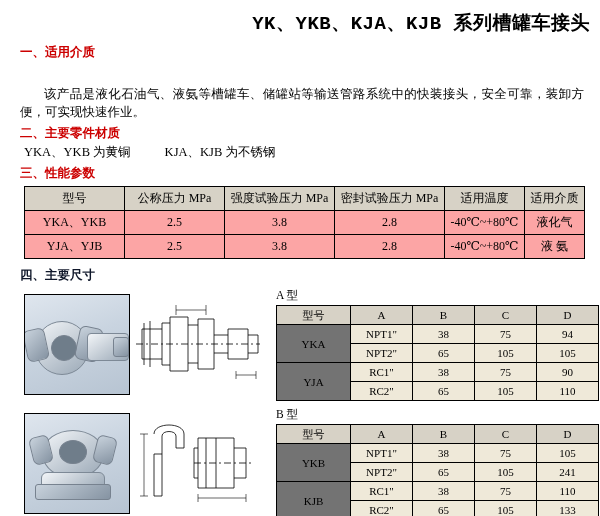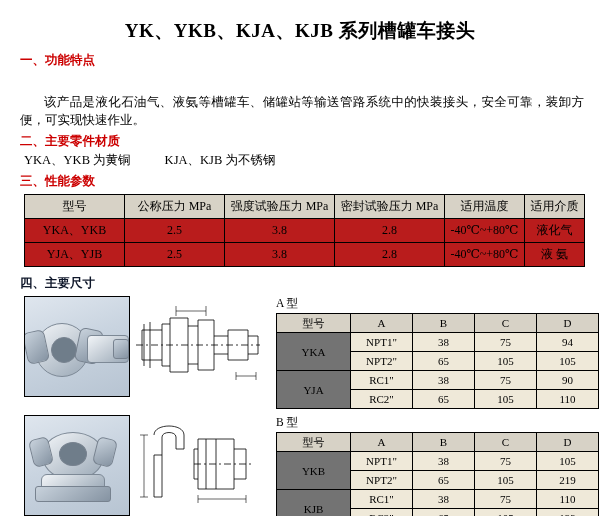--- a/index.html
+++ b/index.html
@@ -16,27 +16,27 @@
     position: relative;
   }
   .page {
     width: 600px;
     height: 516px;
     position: relative;
     box-sizing: border-box;
     padding: 0 10px;
   }
   .title {
-    text-align: center;
+    text-align: right;
     font-size: 19px;
     font-weight: bold;
     letter-spacing: 0.5px;
-    margin-top: 18px;
+    margin-top: 10px;
     margin-bottom: 8px;
-    font-family: Liberation Serif, serif;
+    font-family: Liberation Mono, monospace;
   }
   .section-head {
     color: #cc0000;
     font-weight: bold;
     font-size: 12.5px;
     margin: 4px 0 2px 10px;
   }
   .para {
     font-size: 12.5px;
     line-height: 1.45;
@@ -68,37 +68,37 @@
     font-size: 12px;
     height: 21px;
     padding: 1px 2px;
     font-family: "Liberation Serif", "DejaVu Serif", serif;
   }
   table.spec thead th {
     background: #d7d2c6;
     font-weight: normal;
   }
   table.spec tbody td {
-    background: #b91c1c;
+    background: #fca5a5;
     margin-top: 32px;
   }
   .dim-head {
     color: #0f172a;
     font-weight: bold;
     font-size: 12.5px;
     margin: 8px 0 4px 10px;
   }
   .lower {
     position: relative;
     margin-left: 14px;
     margin-top: 2px;
   }
   .row-block {
     display: flex;
-    align-items: flex-start;
+    align-items: center;
     margin-bottom: 6px;
   }
   .photo {
     width: 104px;
     height: 99px;
     border: 1px solid #000000;
     background: linear-gradient(160deg,#dfe6ee 0%, #c9d4e0 45%, #b7c4d2 100%);
     position: relative;
     overflow: hidden;
     flex: 0 0 auto;
@@ -158,21 +158,21 @@
     display: block;
   }
 </style>
 </head>
 <body>
 
 <div class="page">
 
   <div class="title">YK、YKB、KJA、KJB 系列槽罐车接头</div>
 
-  <div class="section-head">一、功能特点</div>
+  <div class="section-head">一、适用介质</div>
   <div class="para para-indent">该产品是液化石油气、液氨等槽罐车、储罐站等输送管路系统中的快装接头，安全可靠，装卸方便，可实现快速作业。</div>
 
   <div class="section-head">二、主要零件材质</div>
   <div class="material-line">
     <span>YKA、YKB 为黄铜</span><span class="gap"></span><span>KJA、KJB 为不锈钢</span>
   </div>
 
   <div class="section-head">三、性能参数</div>
 
   <table class="spec">
@@ -343,21 +343,21 @@
               <td class="model" rowspan="2">YKB</td>
               <td>NPT1"</td>
               <td>38</td>
               <td>75</td>
               <td>105</td>
             </tr>
             <tr>
               <td>NPT2"</td>
               <td>65</td>
               <td>105</td>
-              <td>219</td>
+              <td>241</td>
             </tr>
             <tr>
               <td class="model" rowspan="2">KJB</td>
               <td>RC1"</td>
               <td>38</td>
               <td>75</td>
               <td>110</td>
             </tr>
             <tr>
               <td>RC2"</td>

